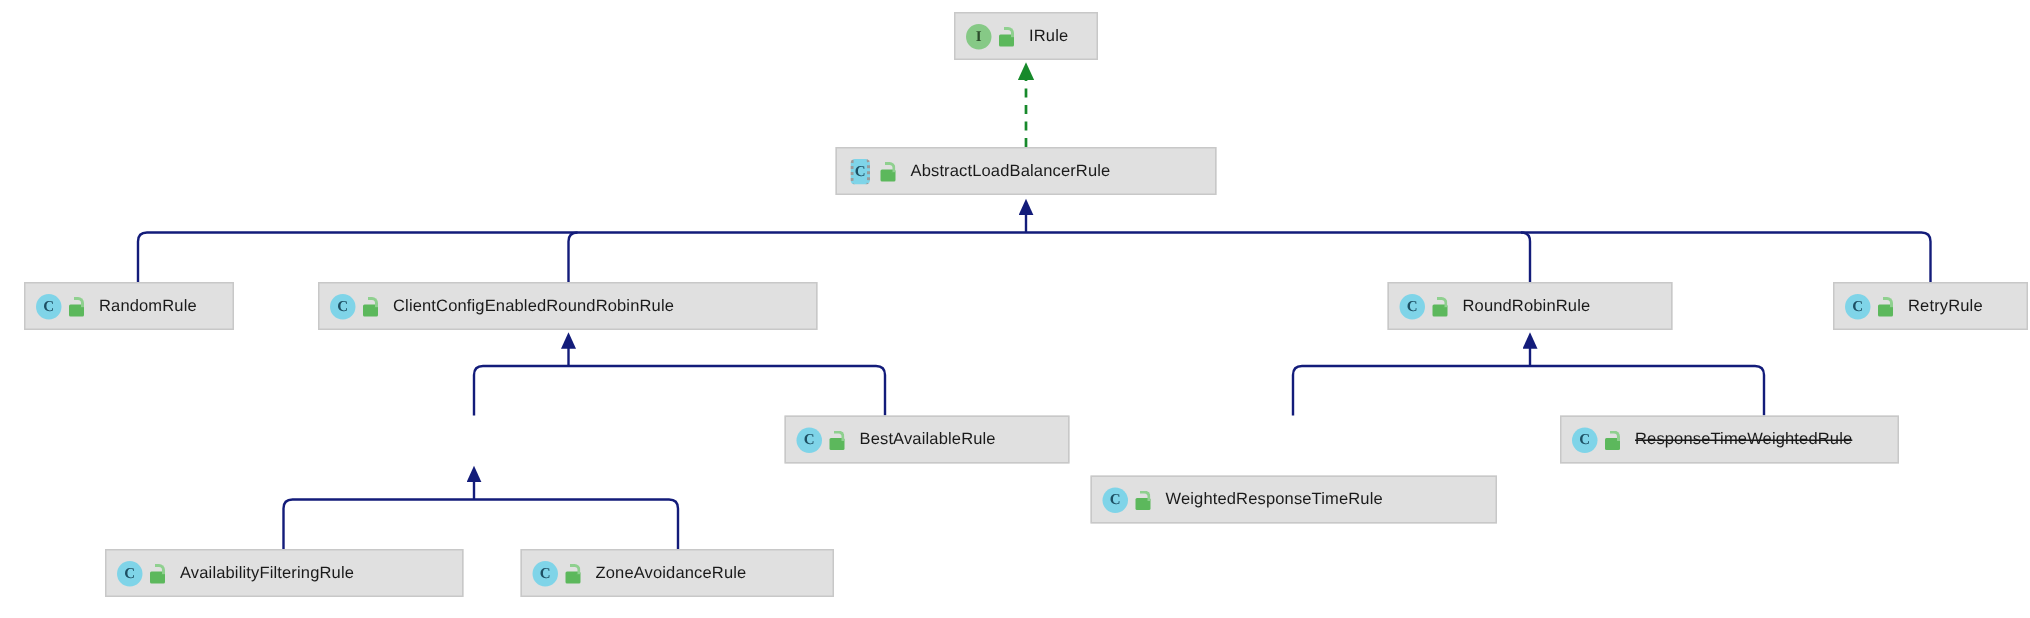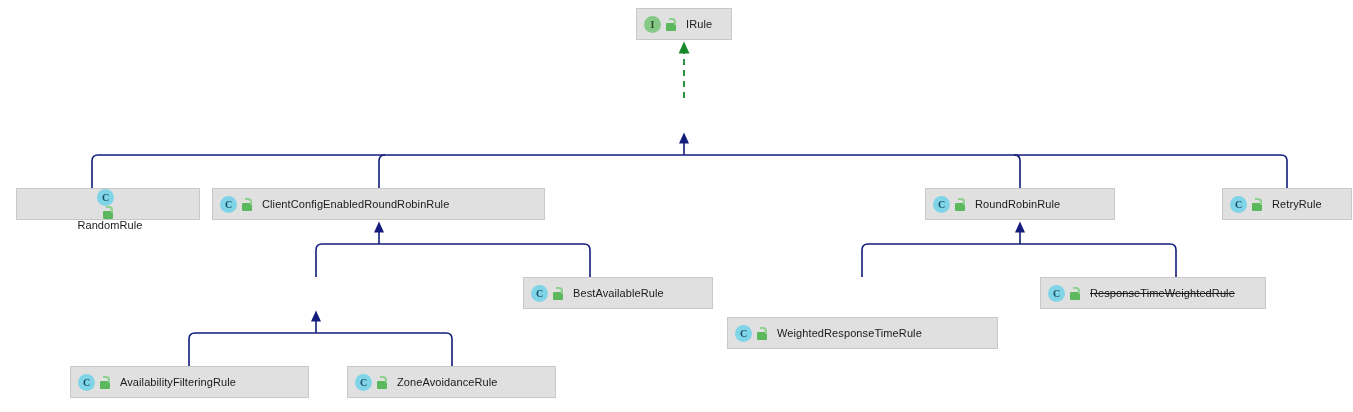--- a/index.html
+++ b/index.html
@@ -187,22 +187,27 @@
       <path d="M 189,366 L 189,339 Q 189,333 195,333 L 446,333 Q 452,333 452,339 L 452,366" fill="none" stroke="#131c7a" stroke-width="1.6"></path>
     </g>
   </svg>
 
   <div class="node" style="left:636px; top:8px; width:96px;">
     <span class="icon-iface"></span>
     <span class="icon-vis"></span>
     <span class="node-label">IRule</span>
   </div>
 
-
-  <div class="node" style="left:16px; top:188px; width:184px;flex-direction:column;">
+  <div class="node" style="left:557px; top:98px; width:254px;">
+    <span class="icon-abstract"></span>
+    <span class="icon-vis"></span>
+    <span class="node-label">AbstractLoadBalancerRule</span>
+  </div>
+
+  <div class="node" style="left:16px; top:188px; width:140px;">
     <span class="icon-class"></span>
     <span class="icon-vis"></span>
     <span class="node-label">RandomRule</span>
   </div>
 
   <div class="node" style="left:212px; top:188px; width:333px;">
     <span class="icon-class"></span>
     <span class="icon-vis"></span>
     <span class="node-label">ClientConfigEnabledRoundRobinRule</span>
   </div>

